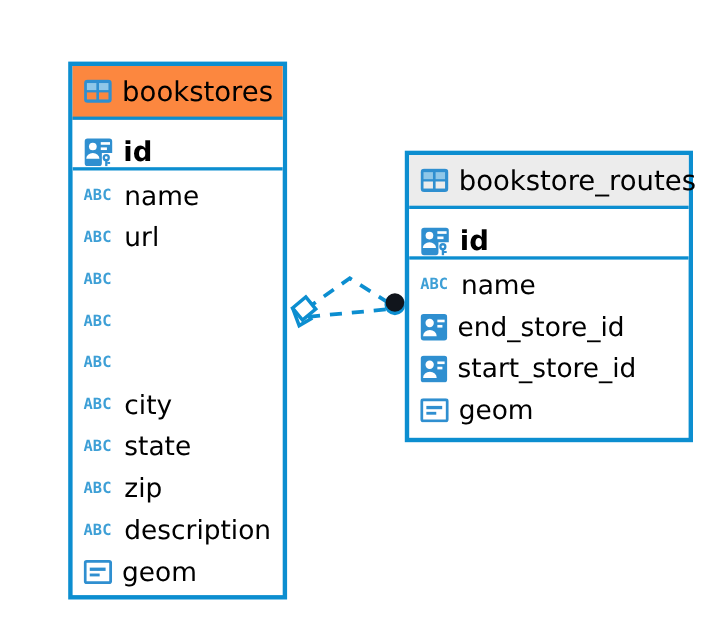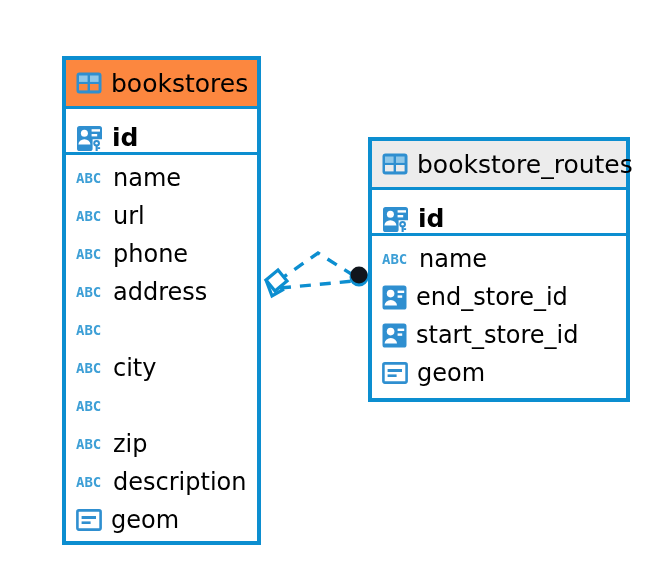--- a/index.html
+++ b/index.html
@@ -134,35 +134,34 @@
       <div class="field-row">
         <span class="abc-text">ABC</span>
         <span>name</span>
       </div>
       <div class="field-row">
         <span class="abc-text">ABC</span>
         <span>url</span>
       </div>
       <div class="field-row">
         <span class="abc-text">ABC</span>
-        <span>phone</span>
-      </div>
-      <div class="field-row">
-        <span class="abc-text">ABC</span>
-        <span>address</span>
+      </div>
+      <div class="field-row">
+        <span class="abc-text">ABC</span>
       </div>
       <div class="field-row">
         <span class="abc-text">ABC</span>
       </div>
       <div class="field-row">
         <span class="abc-text">ABC</span>
         <span>city</span>
       </div>
       <div class="field-row">
         <span class="abc-text">ABC</span>
+        <span>state</span>
       </div>
       <div class="field-row">
         <span class="abc-text">ABC</span>
         <span>zip</span>
       </div>
       <div class="field-row">
         <span class="abc-text">ABC</span>
         <span>description</span>
       </div>
       <div class="field-row">

